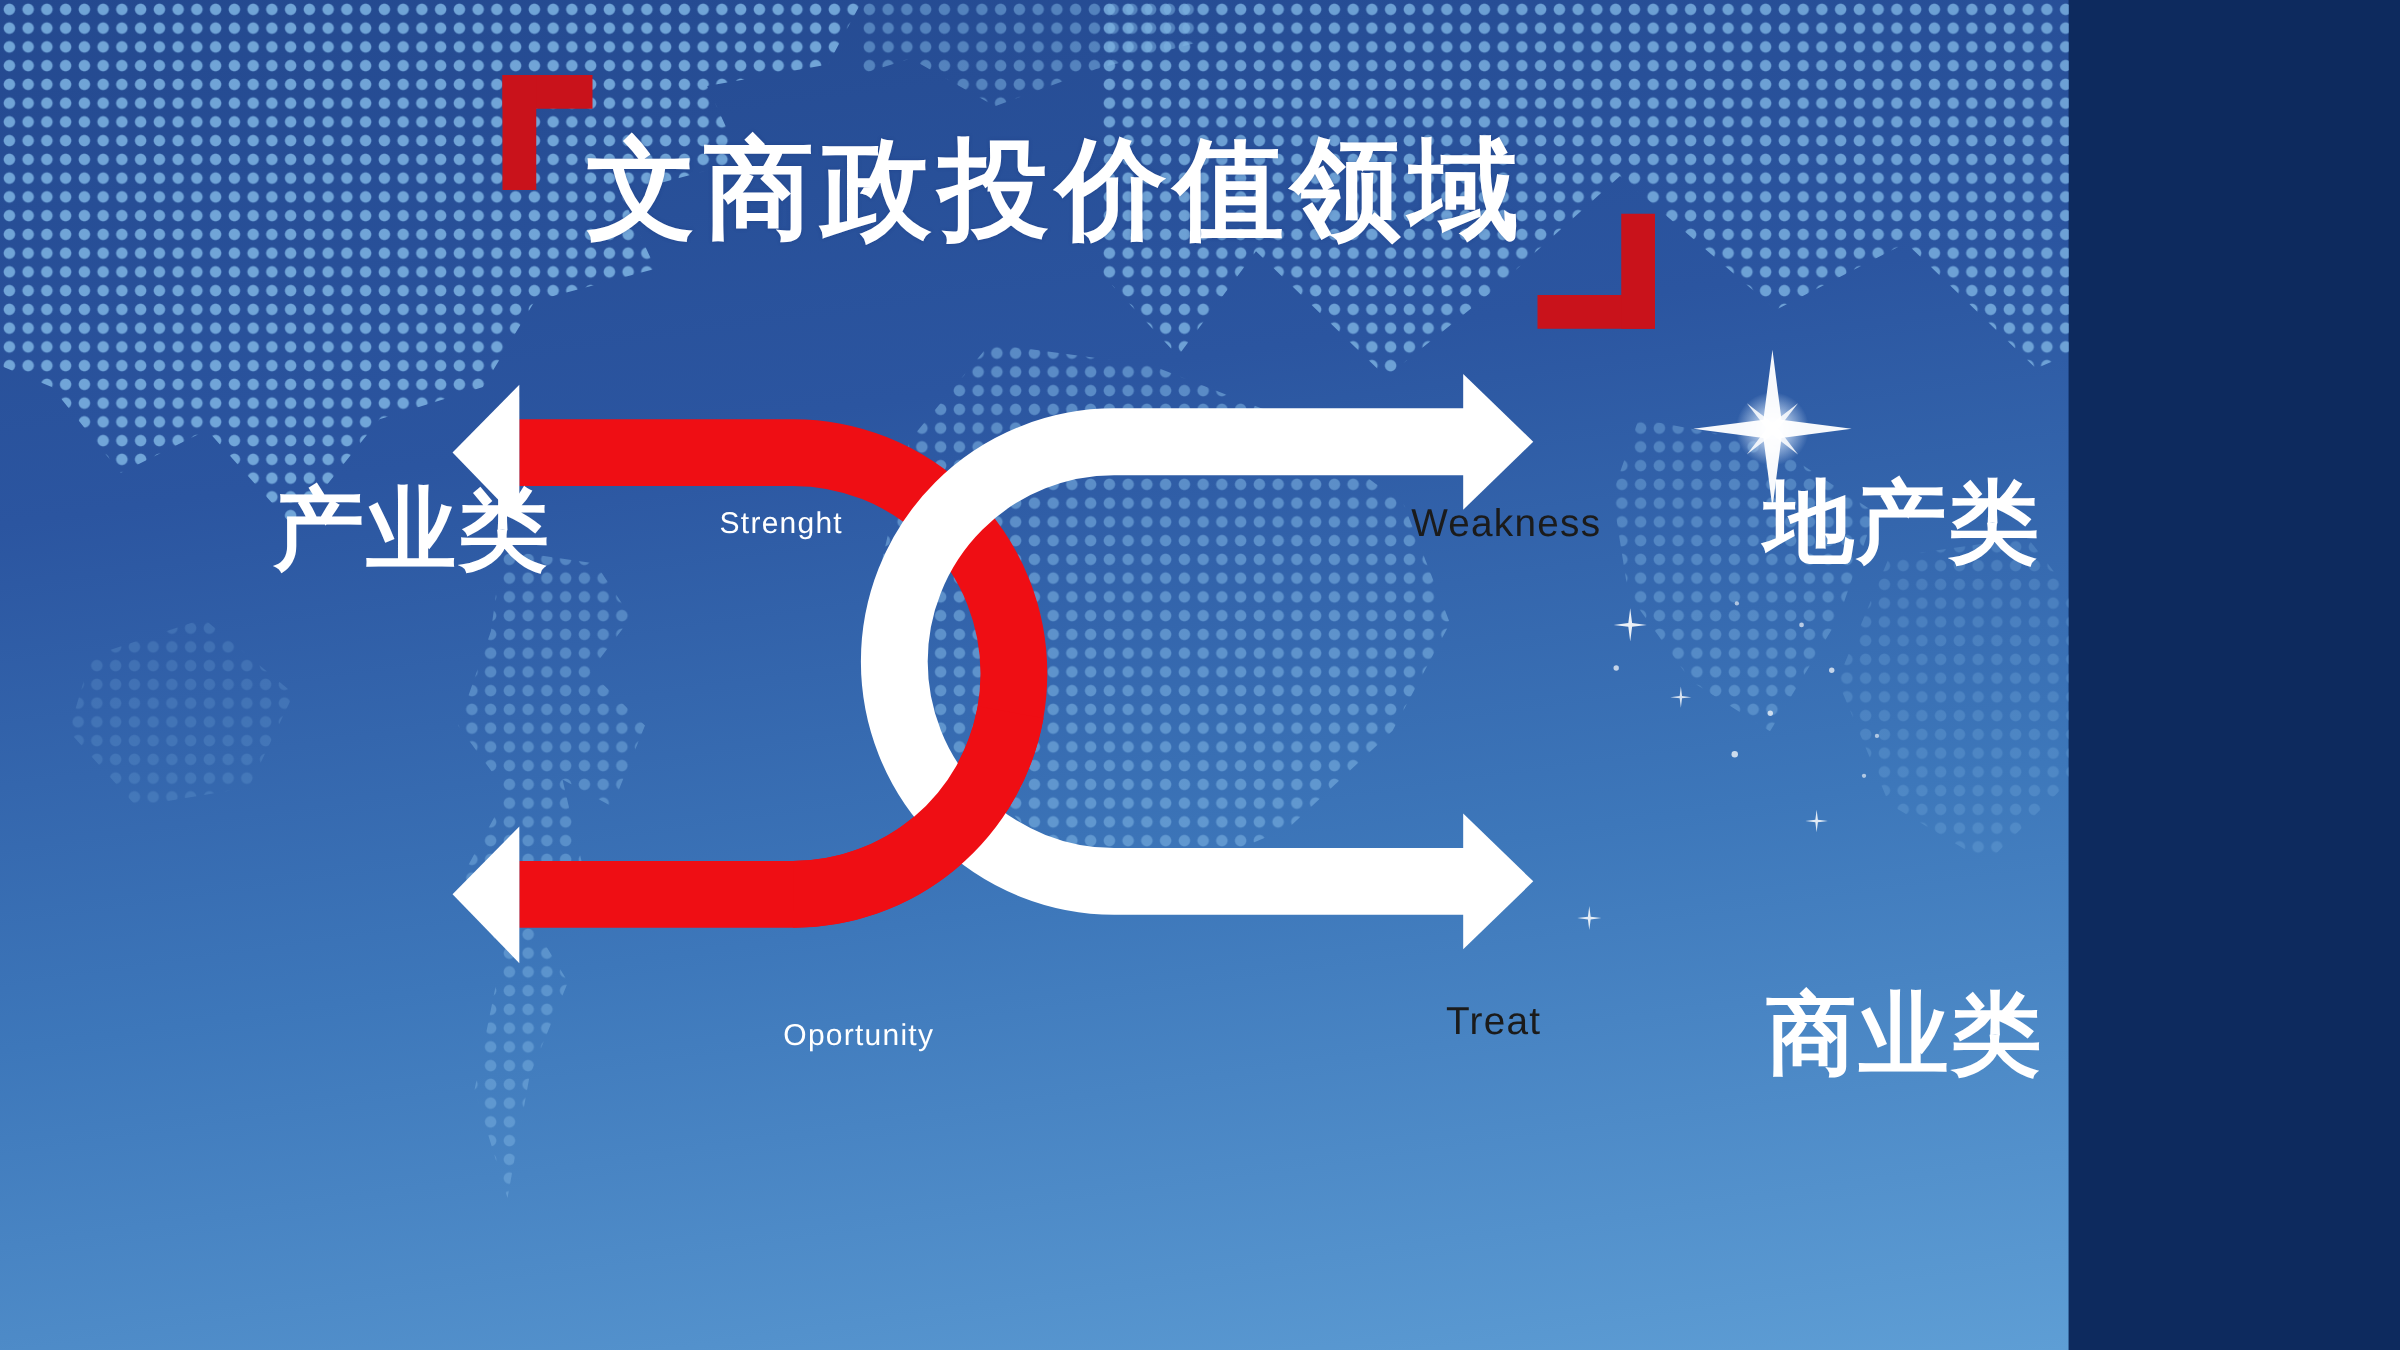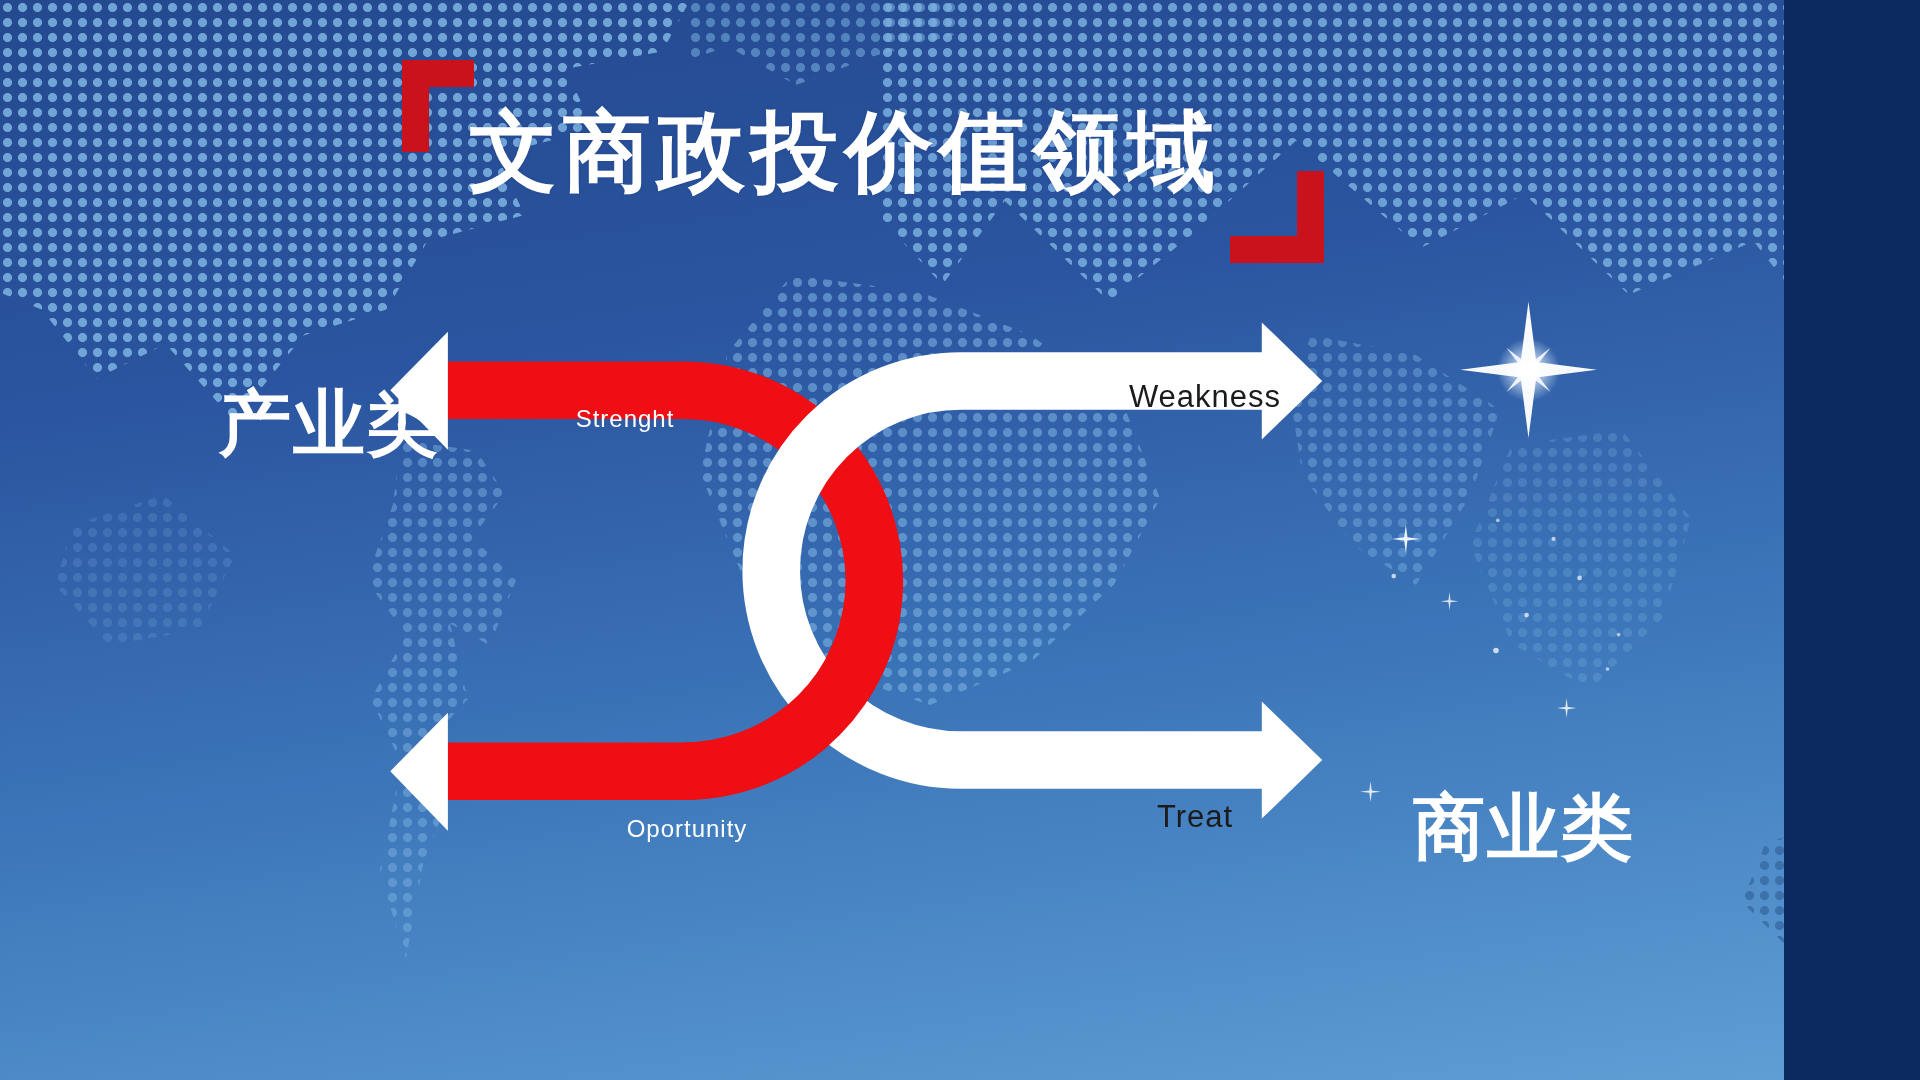--- a/index.html
+++ b/index.html
@@ -1,17 +1,17 @@
 <!DOCTYPE html>
 <html style="--arrow-red: #ef0e14; --bracket-red: #c9121b; --arrow-white: #ffffff; --dark-label: #1b1b1b; --bg-top: #24498f; --bg-bottom: #5e9ed5;"><head>
 <meta charset="utf-8">
 <style>
   html,body{margin:0;padding:0;background:#0d2a5e;}
   .stage{
-    position:relative;width:1784px;height:1080px;overflow:hidden;
+    position:relative;width:1655px;height:1080px;overflow:hidden;
     font-family:"Liberation Sans","DejaVu Sans",sans-serif;
   }
   .bg{
     position:absolute;inset:0;z-index:0;
     background:linear-gradient(172deg,
       var(--bg-top,#24498f) 0%, #2b55a0 32%, #3d77ba 64%, var(--bg-bottom,#5e9ed5) 100%);
   }
   
   .dots{
     position:absolute;z-index:1;
@@ -117,20 +117,21 @@
     <polygon class="head" points="1423,818 1358,755 1358,881"></polygon>
   </svg>
 
   <div class="bracket" style="left:402px;top:60px;width:72px;height:27px;"></div>
   <div class="bracket" style="left:402px;top:60px;width:27px;height:92px;"></div>
   <div class="label title">文商政投价值领域</div>
   <div class="bracket" style="left:1230px;top:236px;width:94px;height:27px;"></div>
   <div class="bracket" style="left:1297px;top:171px;width:27px;height:92px;"></div>
 
   <div class="label cat" style="left:330px;top:424px;">产业类</div>
+  <div class="label cat" style="left:1522px;top:418px;">地产类</div>
   <div class="label cat" style="left:1524px;top:828px;text-align:center;">商业类</div>
 
   <div class="label swot-white" style="left:625px;top:419px;">Strenght</div>
-  <div class="label swot-dark" style="left:1205px;top:397px;">Weakness</div>
+  <div class="label swot-dark" style="left:1205px;top:419px;">Weakness</div>
   <div class="label swot-white" style="left:687px;top:829px;">Oportunity</div>
   <div class="label swot-dark" style="left:1195px;top:817px;">Treat</div>
 
 </div>
 
 </body></html>

